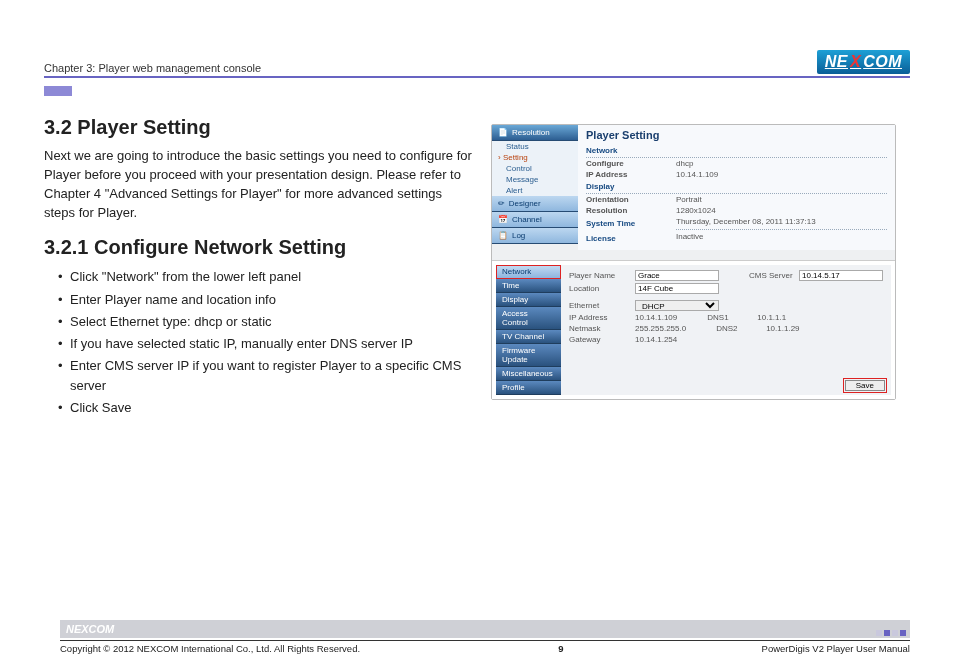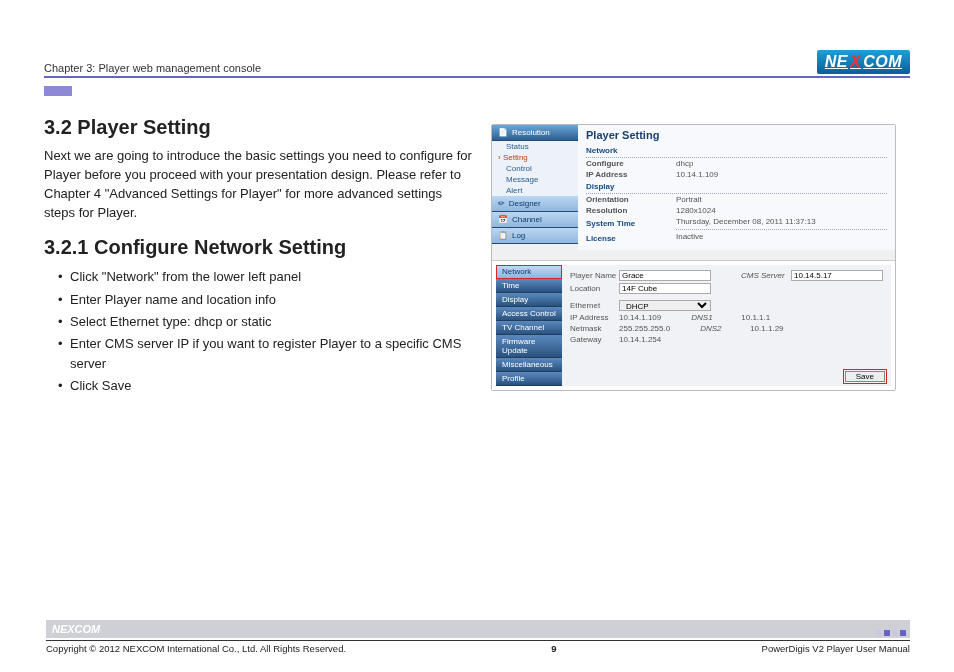--- a/index.html
+++ b/index.html
@@ -66,31 +66,31 @@
   .row { display:flex; padding:1px 0; color:#555; }
   .row .k { width:90px;font-weight:bold; }
   .row .v { flex:1; }
 
   .shot-bottom { display:flex; background:#fff; padding:4px; border-top:1px solid #ccc; }
   .tabs { width:86px; display:flex; flex-direction:column; }
   .tab { background: linear-gradient(#5b89bf,#2a527e); color:#fff; font-size:8px; padding:2px 6px; border-bottom:1px solid #1f3d5d;}
   .tab.active { background: linear-gradient(#c5dcf3,#8db5de); color:#0a3b6e; outline:1px solid #d22; outline-offset:-1px;}
   .form { flex:1; background:#f0f2f5; padding:4px 8px; position:relative;}
   .frow { display:flex; align-items:center; padding:1px 0; font-size:8px; color:#555;}
-  .frow .fk { width:49px; }
-  .frow input, .frow select { font-size:8px; height:11px; border:1px solid #aaa; padding:0 2px; width:92px;}
-  .frow .fk2 { width:50px; margin-left:30px;font-style:italic;}
+  .frow .fk { width:66px; }
+  .frow input, .frow select { font-size:8px; height:11px; border:1px solid #aaa; padding:0 2px; width:84px;}
+  .frow .fk2 { width:50px; margin-left:30px;}
   .save-btn {
     position:absolute; bottom:4px; right:6px; font-size:8px;
     background:#eee; border:1px solid #888; padding:0px 10px;
     outline:1px solid #d22; outline-offset:1px;
   }
 
   .footer {
-    position:absolute; bottom:18px; left:46px; right:44px;
+    position:absolute; bottom:18px; left:60px; right:44px;
   }
   .footer-gray {
     background:#cfd0d6; height:18px; display:flex; align-items:center; padding:0 6px; position:relative;
   }
   .footer-gray .flogo { color:#fff; font-weight:700; font-size:11px; font-style:italic;}
   .footer-gray .faccent { position:absolute; right:4px; bottom:2px; display:flex; gap:2px;}
   .footer-gray .faccent span { width:6px; height:6px; background:#6862c2; }
   .footer-gray .faccent span.off { background:#c9c8dd; }
   .footer-line {
     display:flex; justify-content:space-between; border-top:1px solid #333; margin-top:2px; padding-top:2px;
@@ -113,20 +113,21 @@
 
   <div class="content">
     <div class="col-left">
       <h1>3.2 Player Setting</h1>
       <p class="intro">Next we are going to introduce the basic settings you need to configure for Player before you proceed with your presentation design. Please refer to Chapter 4 "Advanced Settings for Player" for more advanced settings steps for Player.</p>
       <h2>3.2.1 Configure Network Setting</h2>
       <ul class="bullets">
         <li>Click "Network" from the lower left panel</li>
         <li>Enter Player name and location info</li>
         <li>Select Ethernet type: dhcp or static</li>
+        <li>If you have selected static IP, manually enter DNS server IP</li>
         <li>Enter CMS server IP if you want to register Player to a specific CMS server</li>
         <li>Click Save</li>
       </ul>
     </div>
 
     <div class="col-right">
       <div class="shot">
         <div class="shot-inner">
           <div class="shot-top">
             <div class="shot-side">

